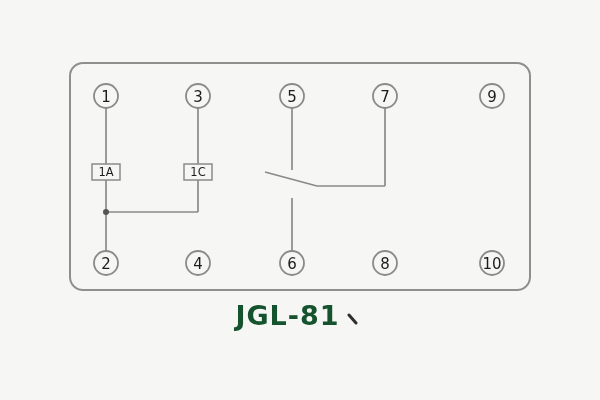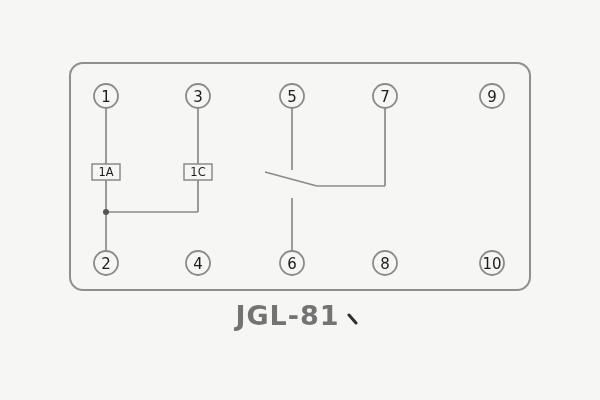--- a/index.html
+++ b/index.html
@@ -52,21 +52,21 @@
     position: absolute;
     top: 300px;
     left: 0;
     right: 0;
     display: flex;
     justify-content: center;
     align-items: baseline;
     font-size: 27px;
     font-weight: bold;
     letter-spacing: 1px;
-    color: #737373;
+    color: #14532d;
   }
   .title .sep-svg { margin: 0 6px 0 5px; }
 </style>
 </head>
 <body>
 
 <div class="stage">
 
   <svg class="diagram" width="600" height="400" viewBox="0 0 600 400">
 

